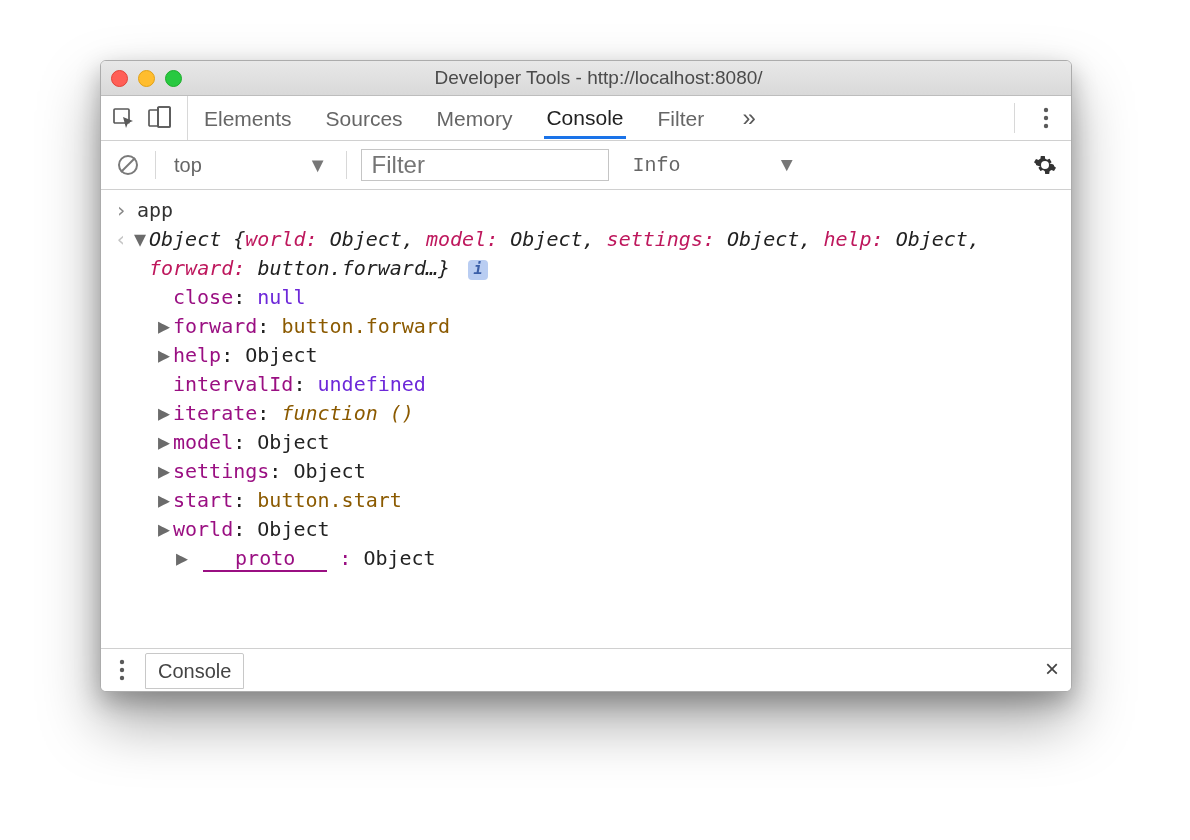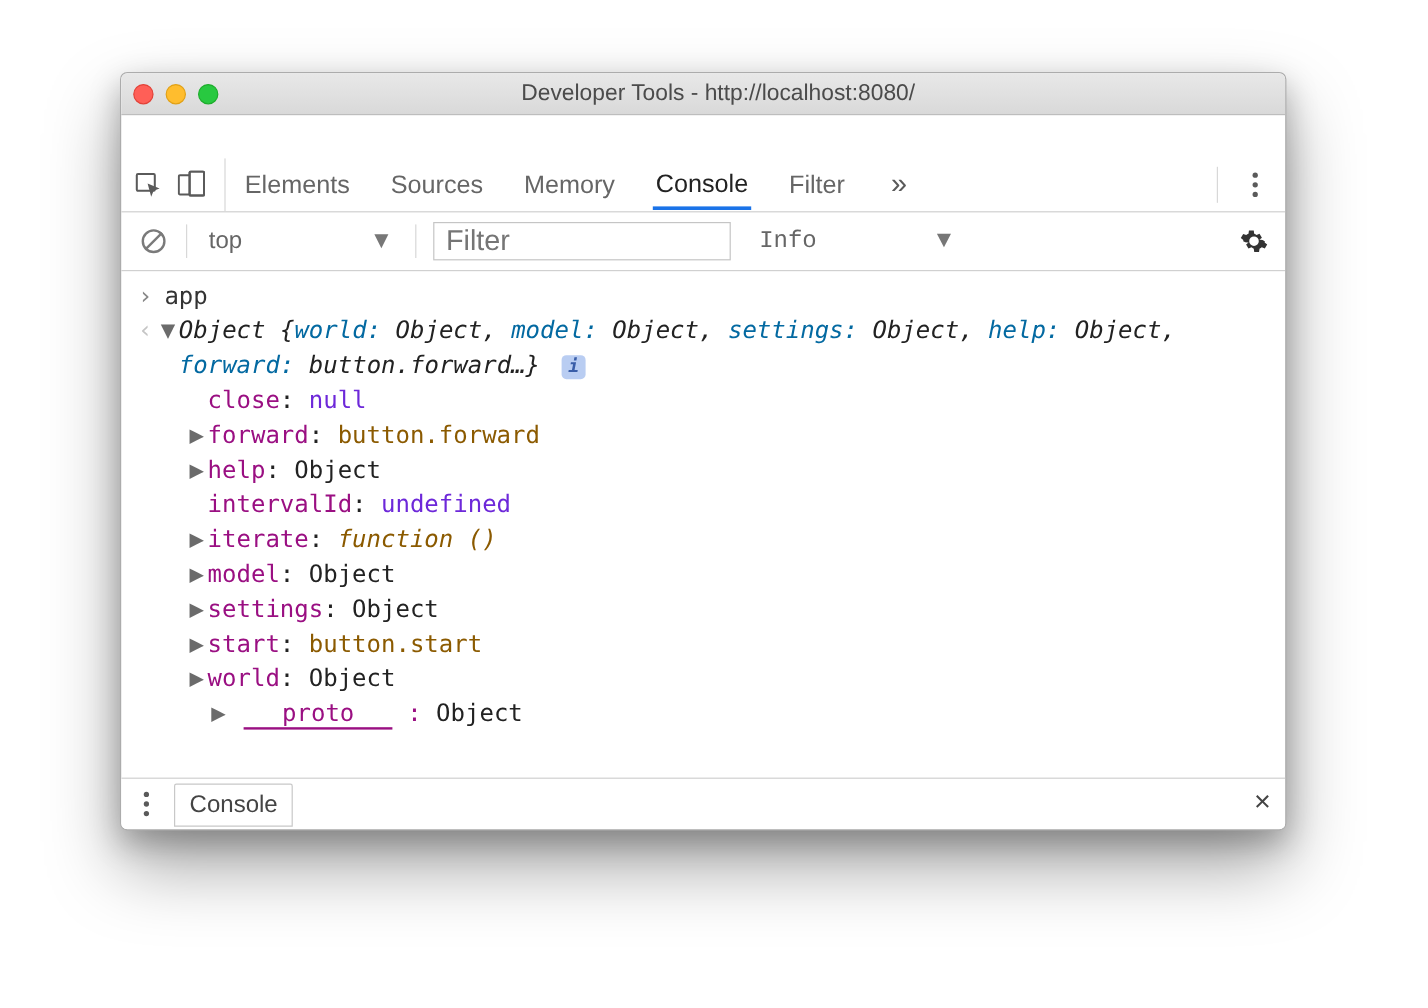--- a/index.html
+++ b/index.html
@@ -12,21 +12,21 @@
   }
   
   .titlebar{height:34px;background:linear-gradient(#e8e8e8,#d9d9d9);border-bottom:1px solid #bdbdbd;display:flex;align-items:center;padding:0 10px;font-size:19px;color:#4b4b4b;}
   .lights{display:flex;gap:10px;margin-right:14px;}
   .lite{width:15px;height:15px;border-radius:50%;}
   .red{background:#ff5f57;border:1px solid #e24238;}
   .yellow{background:#ffbd2e;border:1px solid #e1a116;}
   .green{background:#28c940;border:1px solid #1dad2b;}
   .titletxt{flex:1;text-align:center;margin-left:-60px;}
   
-  .tabsrow{height:44px;border-bottom:1px solid #d0d0d0;display:flex;align-items:stretch;padding:0 10px;margin-top:36px;}
+  .tabsrow{height:44px;border-bottom:1px solid #d0d0d0;display:flex;align-items:stretch;padding:0 10px;}
   .ticons{display:flex;align-items:center;gap:10px;padding-right:14px;border-right:1px solid #d8d8d8;margin-right:14px;}
   .ticon{width:26px;height:26px;display:flex;align-items:center;justify-content:center;color:#5a5a5a;}
   .tabs{display:flex;align-items:center;gap:30px;font-size:21px;color:#666;}
   .tab{padding:8px 2px 6px 2px;cursor:pointer;}
   .tab.active{color:#222;border-bottom:3px solid #1a73e8;}
   .tabs-rest{margin-left:auto;display:flex;align-items:center;gap:18px;color:#5a5a5a;}
   .more-tabs{border-left:1px solid #d8d8d8;padding-left:16px;display:flex;align-items:center;justify-content:center;width:30px;height:30px;}
   
   .filterrow{height:48px;border-bottom:1px solid #d0d0d0;display:flex;align-items:center;gap:14px;padding:0 14px;font-size:20px;color:#666;}
   .clearbtn{width:26px;height:26px;color:#7a7a7a;display:flex;align-items:center;justify-content:center;}
@@ -37,21 +37,21 @@
   .filterbox input{border:none;outline:none;font-size:24px;color:#333;width:100%;background:transparent;}
   .level{display:flex;align-items:center;gap:100px;margin-left:10px;font-family:Liberation Mono, monospace;}
   .gear{margin-left:auto;color:#333;}
   
   .body{flex:1;overflow:hidden;font-family:Menlo,Consolas,monospace;font-size:20px;line-height:1.45;color:#222;padding:6px 10px 0 10px;position:relative;}
   .row{display:flex;align-items:flex-start;}
   .g{color:#888;width:20px;display:inline-block;text-align:center;flex:0 0 20px;}
   .inp{color:#333;margin-left:6px;}
   .summary{font-style:italic;}
   .k{color:#9a0f82;}           
-  .kp{color:#0369a1;} 
+  .kp{color:#be185d;} 
   .v{color:#222;}
   .vgrey{color:#6d28d9;}
   .vbrown{color:#8b5a00;}
   .fn{color:#8b5a00;font-style:italic;}
   .twist{color:#6b6b6b;display:inline-block;width:18px;text-align:center;}
   .propline{padding-left:44px;}
   .propline2{padding-left:62px;}
   .infoicon{display:inline-flex;width:20px;height:20px;border-radius:4px;background:#b9cdf2;color:#3a5ea8;font-style:italic;font-weight:bold;align-items:center;justify-content:center;font-size:15px;margin-left:6px;vertical-align:middle;}
   .proto{letter-spacing:0;}
   

